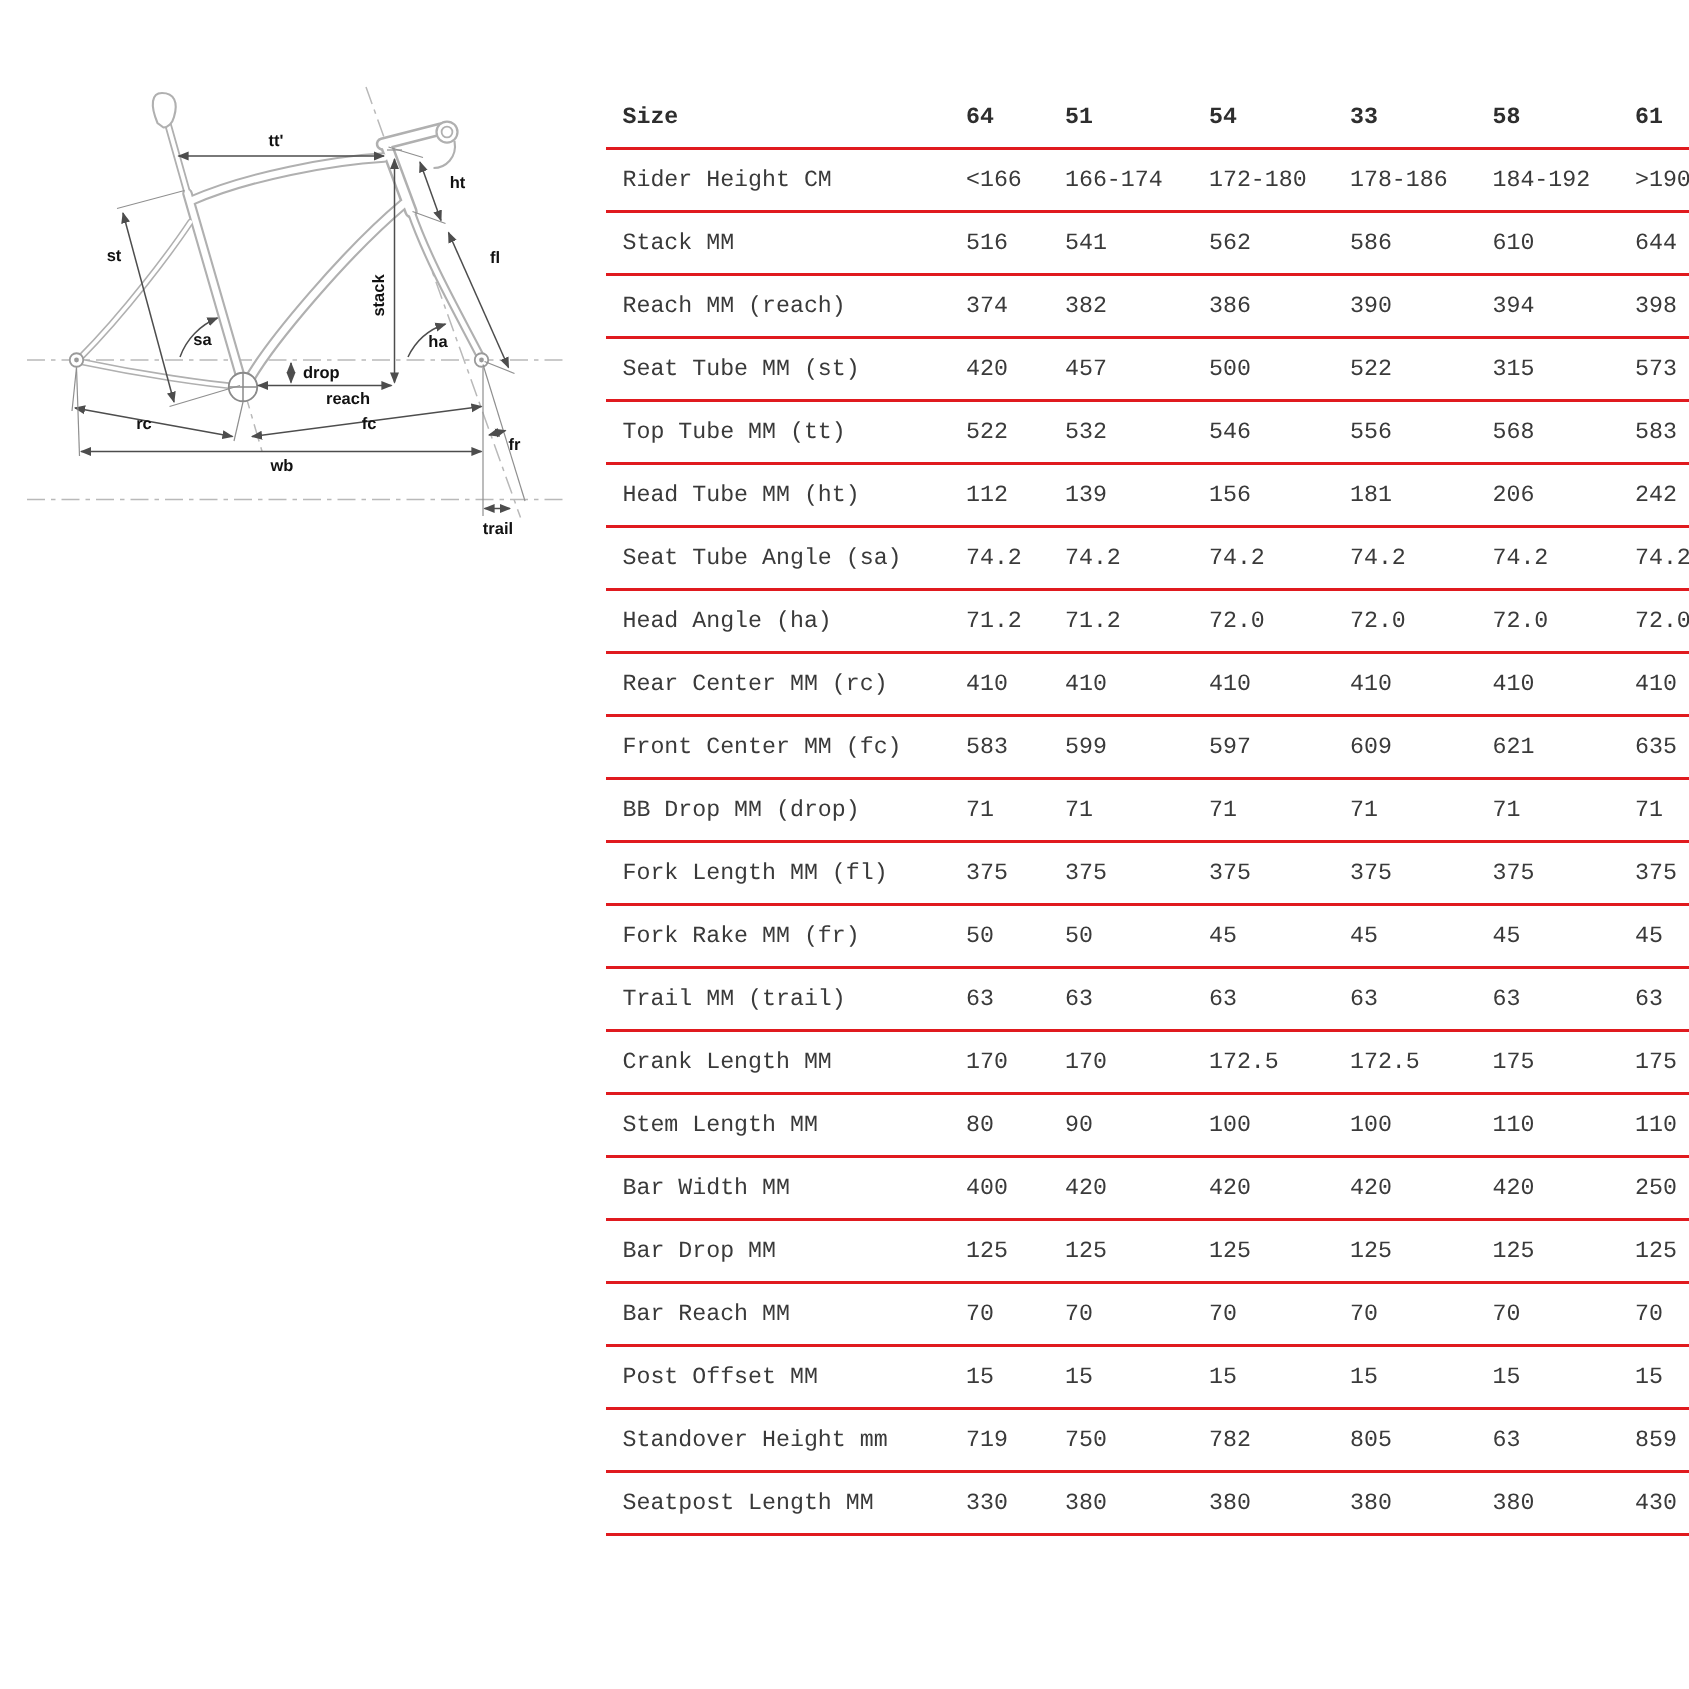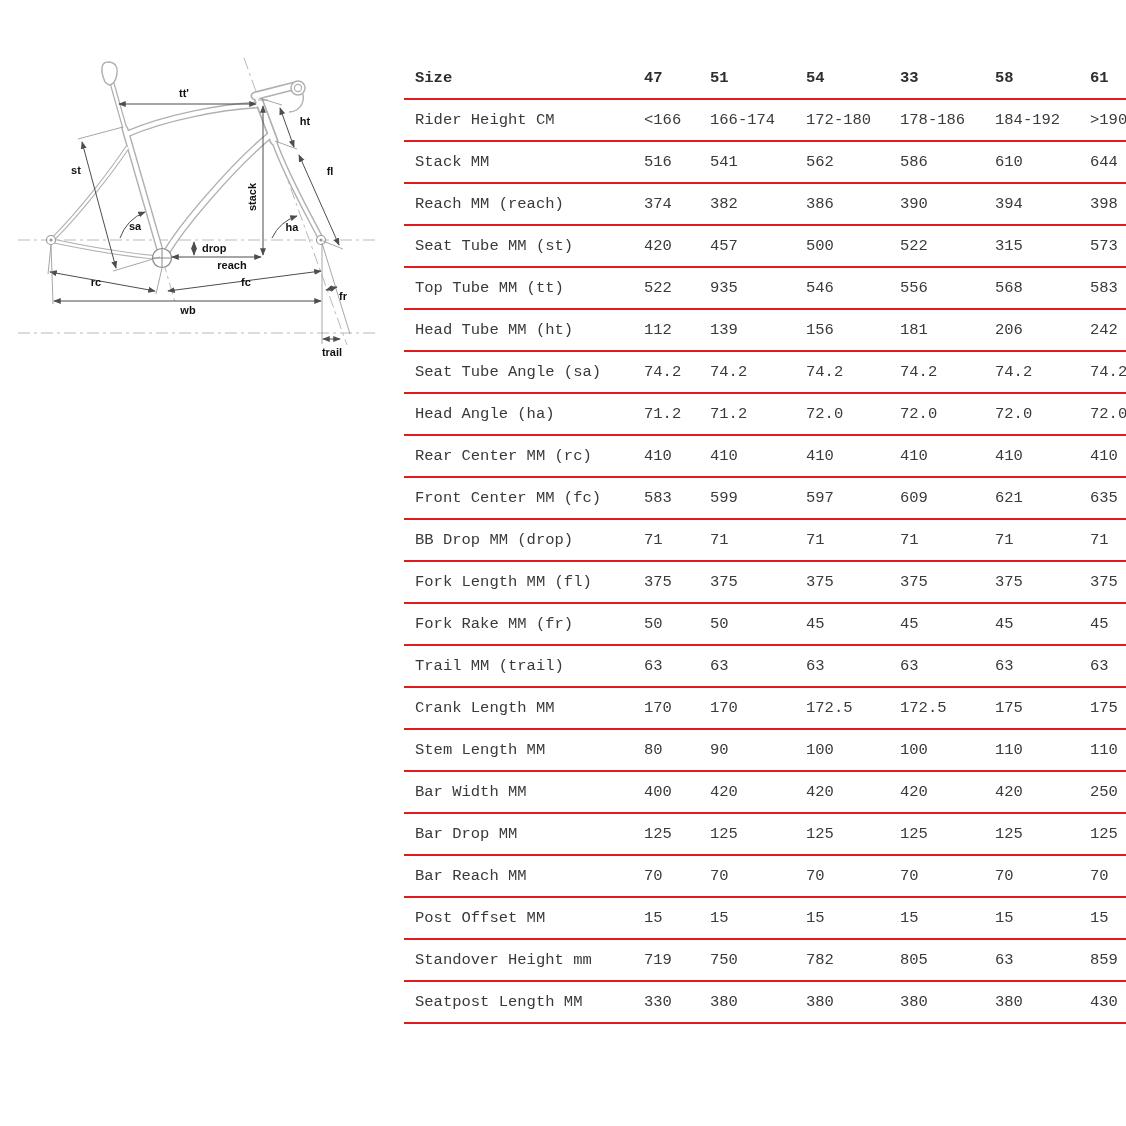--- a/index.html
+++ b/index.html
@@ -187,21 +187,21 @@
       <text class="dlabel" x="327" y="300" text-anchor="middle">fr</text>
       <text class="dlabel" x="316" y="356" text-anchor="middle">trail</text>
     </g>
   </svg>
 </div>
 
 <div class="geo-table">
   <div class="t-row header">
     <div class="cell label-cell">Size</div>
 
-  <div class="cell">47</div>
+  <div class="cell">64</div>
       <div class="cell">51</div>
       <div class="cell">54</div>
       <div class="cell">33</div>
       <div class="cell">58</div>
       <div class="cell">61</div>
     </div>
 
 <div class="t-row">
     <div class="cell label-cell">Rider Height CM</div>
 
@@ -239,21 +239,21 @@
       <div class="cell">457</div>
       <div class="cell">500</div>
       <div class="cell">522</div>
       <div class="cell">315</div>
       <div class="cell">573</div>
     </div>
     <div class="t-row">
     <div class="cell label-cell">Top Tube MM (tt)</div>
 
   <div class="cell">522</div>
-      <div class="cell">935</div>
+      <div class="cell">532</div>
       <div class="cell">546</div>
       <div class="cell">556</div>
       <div class="cell">568</div>
       <div class="cell">583</div>
     </div>
     <div class="t-row">
     <div class="cell label-cell">Head Tube MM (ht)</div>
 
   <div class="cell">112</div>
       <div class="cell">139</div>

